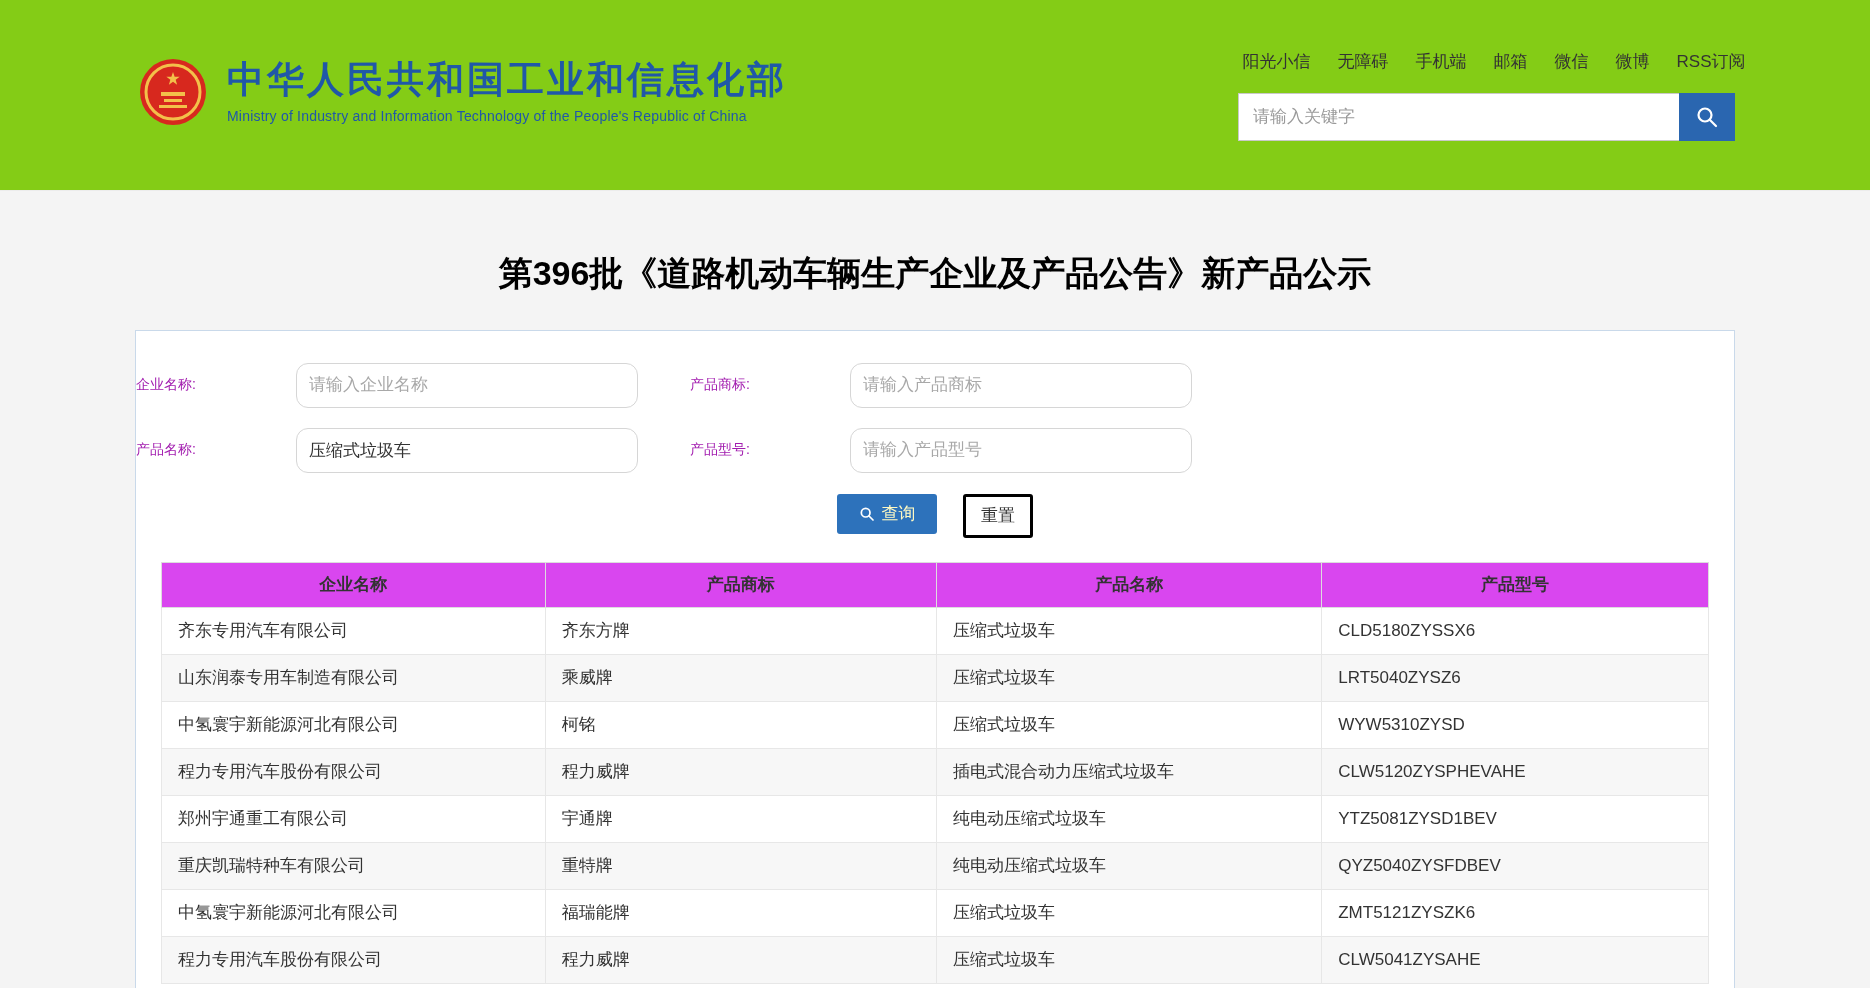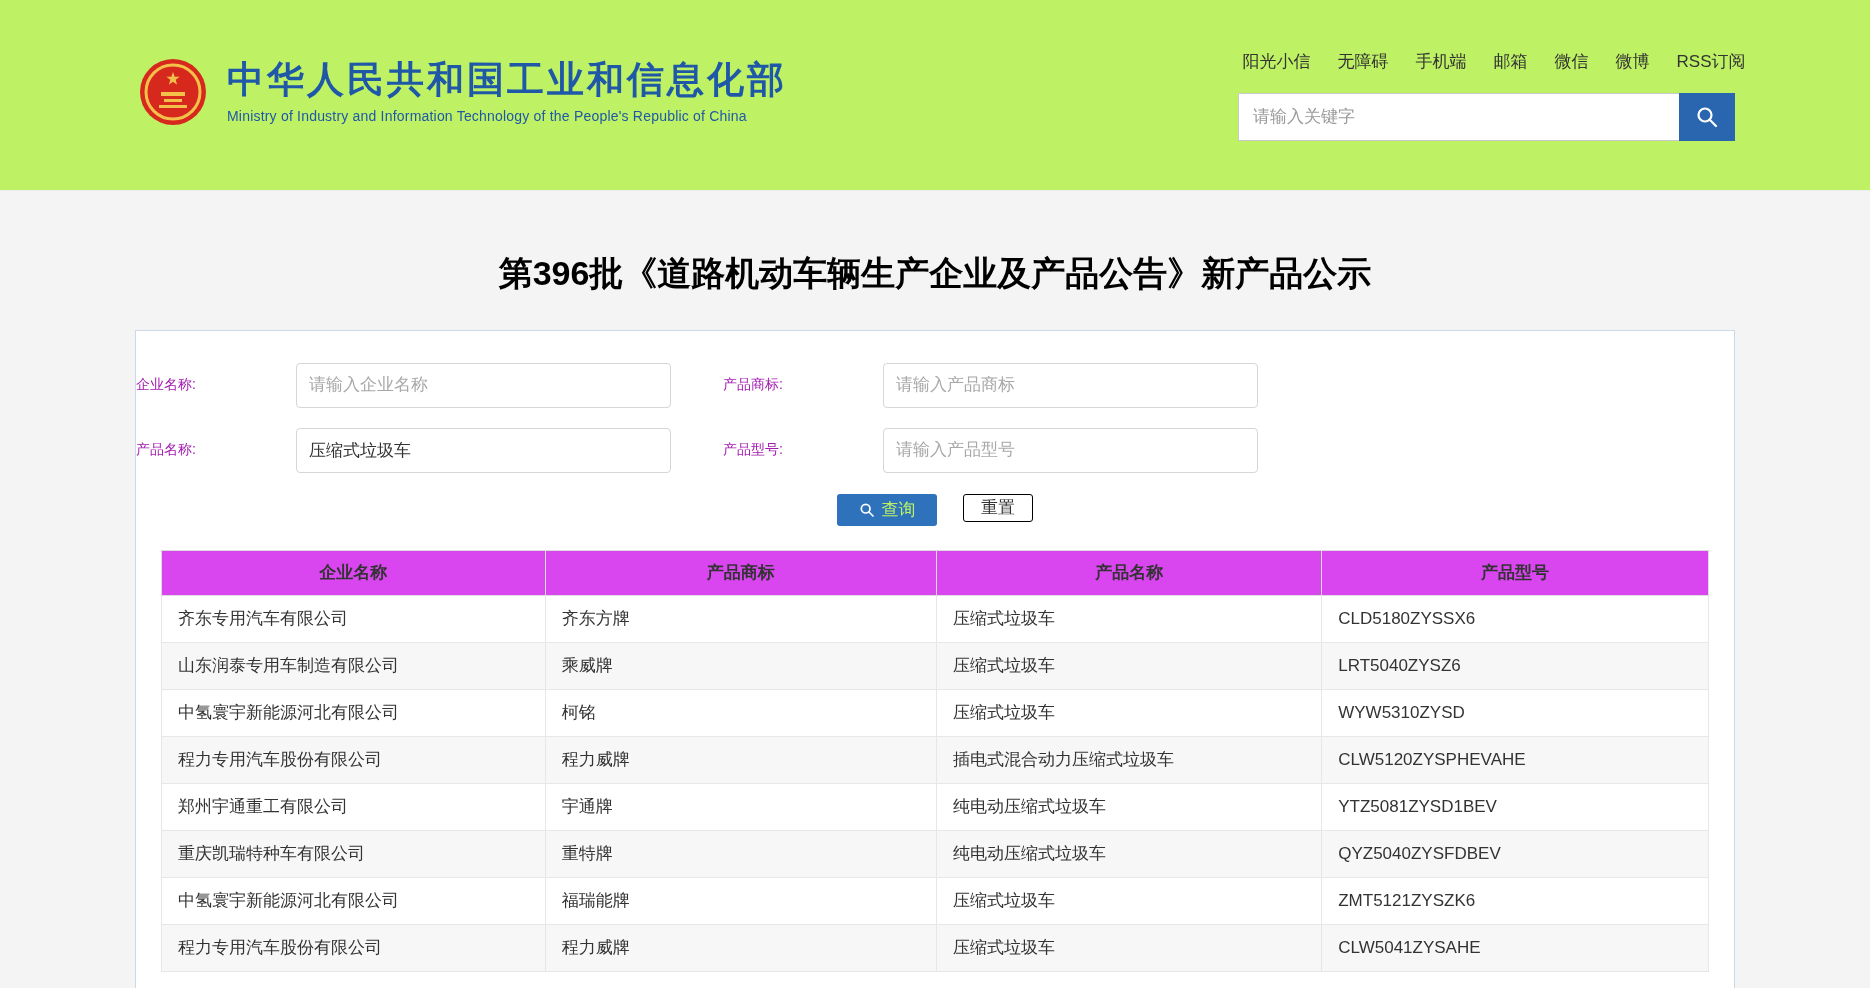--- a/index.html
+++ b/index.html
@@ -5,21 +5,21 @@
   * { box-sizing: border-box; }
   html,body { margin:0; padding:0; }
   body {
     width:1870px; height:988px; overflow:hidden;
     background:#f4f4f4;
     font-family:"Liberation Sans","DejaVu Sans",sans-serif;
     color:#333;
   }
 
   
-  .site-header { height:191px; background:#bef264; border-bottom:1px solid #ececec; }
+  .site-header { height:191px; background:#84cc16; border-bottom:1px solid #ececec; }
   .header-inner { width:1600px; height:100%; margin:0 auto; position:relative; }
   .brand { position:absolute; left:4px; top:58px; display:flex; align-items:center; }
   .emblem { width:68px; height:68px; flex:0 0 auto; }
   .brand-text { margin-left:20px; }
   .site-title { font-size:37px; font-weight:bold; color:#2058a8; letter-spacing:3px; line-height:1.1; }
   .site-subtitle { font-size:14px; color:#2058a8; margin-top:7px; letter-spacing:0.2px; }
 
   .header-right { position:absolute; right:0; top:50px; width:497px; }
   .top-nav { display:flex; align-items:center; justify-content:center; gap:27px; font-size:17px; color:#333; }
   .top-nav .nav-link { cursor:pointer; white-space:nowrap; }
@@ -45,34 +45,34 @@
     width:1600px; margin:36px auto 0; background:#fff;
     border:1px solid #c9d9ea; height:700px;
   }
 
   
   .query-form { padding-top:32px; }
   .form-row { display:flex; align-items:center; margin-bottom:20px; }
   .field { display:flex; align-items:center; }
   .field .f-label { width:160px; text-align:left; padding-right:8px; font-size:14px; color:#a21caf; }
   .field .f-input {
-    width:375px; height:45px; border:1px solid #d6d6d6; border-radius:4px;
+    width:342px; height:45px; border:1px solid #d6d6d6; border-radius:12px;
     padding:0 12px; font-size:17px; color:#333; outline:none; font-family:inherit;
   }
   .field .f-input::placeholder { color:#a8a8a8; }
   .field-2 { margin-left:52px; }
 
   .button-row { display:flex; justify-content:center; gap:26px; margin-top:21px; }
   .btn-query {
-    width:100px; height:32px; background:#2d72bb; color:#bef264; border:none; border-radius:3px;
+    width:100px; height:40px; background:#2d72bb; color:#fef9c3; border:none; border-radius:3px;
     font-size:17px; cursor:pointer; display:flex; align-items:center; justify-content:center; gap:7px;
     font-family:inherit;
   }
   .btn-reset {
-    width:70px; height:28px; background:#fff; color:#333; border:1px solid #000000; border-radius:3px;
+    width:70px; height:44px; background:#fff; color:#333; border:3px solid #000000; border-radius:3px;
     font-size:17px; cursor:pointer; font-family:inherit;
   }
 
   
   .result-table {
     width:1548px; margin:24px auto 0; border-collapse:collapse; font-size:17px;
     table-layout:fixed;
   }
   .result-table th {
     height:45px; background:#d946ef; font-weight:bold; text-align:center;

